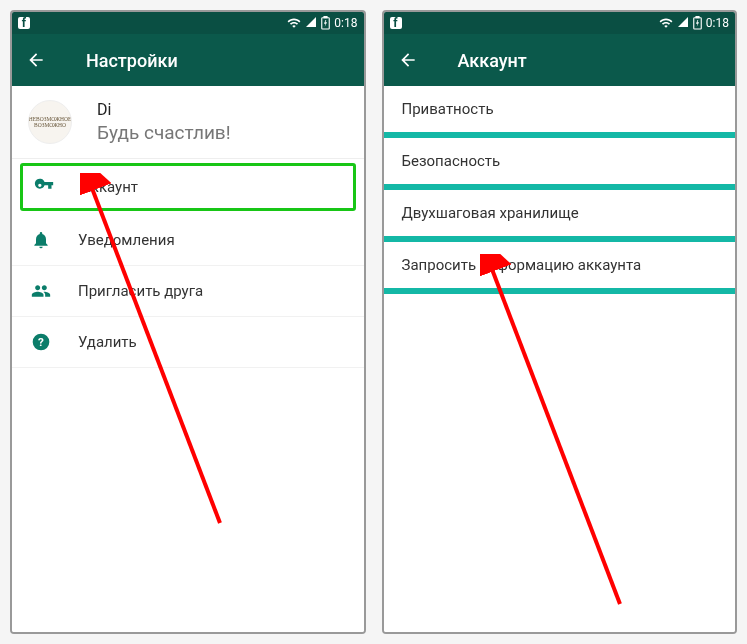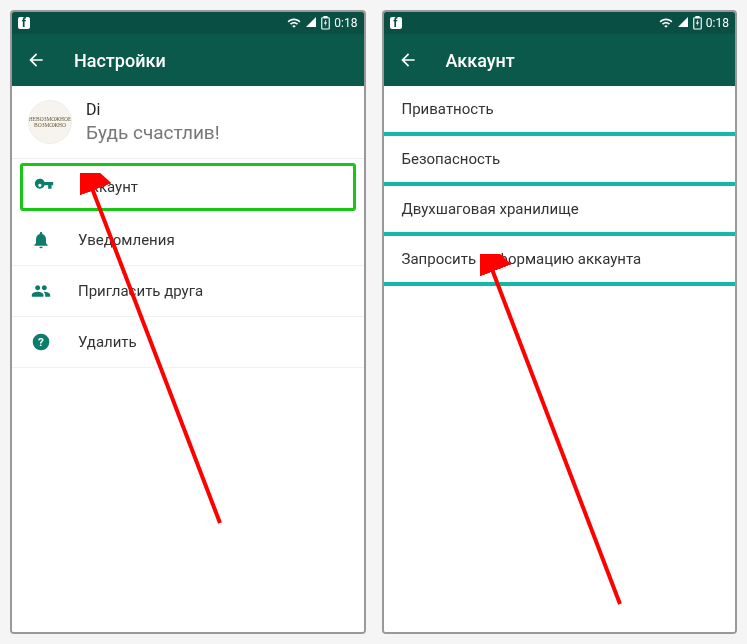--- a/index.html
+++ b/index.html
@@ -32,34 +32,34 @@
       font-size: 12px;
     }
     .status-left { display: flex; align-items: center; }
     .status-right { display: flex; gap: 4px; }
     .app-bar {
       height: 52px;
       background: #0b594b;
       display: flex;
       align-items: center;
       padding: 0 14px;
-      gap: 28px;
+      gap: 40px;
       color: #fff;
     }
     .app-bar-title {
       font-size: 18px;
       font-weight: 500;
     }
     .back-arrow { width: 20px; height: 20px; }
     .content { flex: 1; background: #fff; position: relative; }
     .profile-row {
       display: flex;
       align-items: center;
       padding: 14px 16px;
-      gap: 14px;
+      gap: 25px;
       border-bottom: 1px solid #eee;
     }
     .avatar {
       width: 44px;
       height: 44px;
       border-radius: 50%;
       background: #f7f4ef;
       border: 1px solid #eee;
       display: flex;
       align-items: center;
@@ -88,21 +88,21 @@
       border: 3px solid #18c616;
       border-radius: 3px;
       margin: 4px 8px;
       padding: 10px 10px;
     }
     .menu-item.highlight .menu-label { color:#333; }
     .account-list .list-item {
       padding: 14px 18px;
       font-size: 15px;
       color: #333;
-      border-bottom: 4px solid #14b8a6;
+      border-bottom: 6px solid #14b8a6;
     }
     .highlight-item {
       border: 3px solid #18c616;
       border-radius: 3px;
       margin: 4px 8px;
       padding: 10px 10px;
       font-size: 15px;
       color: #333;
     }
     .red-arrow {

